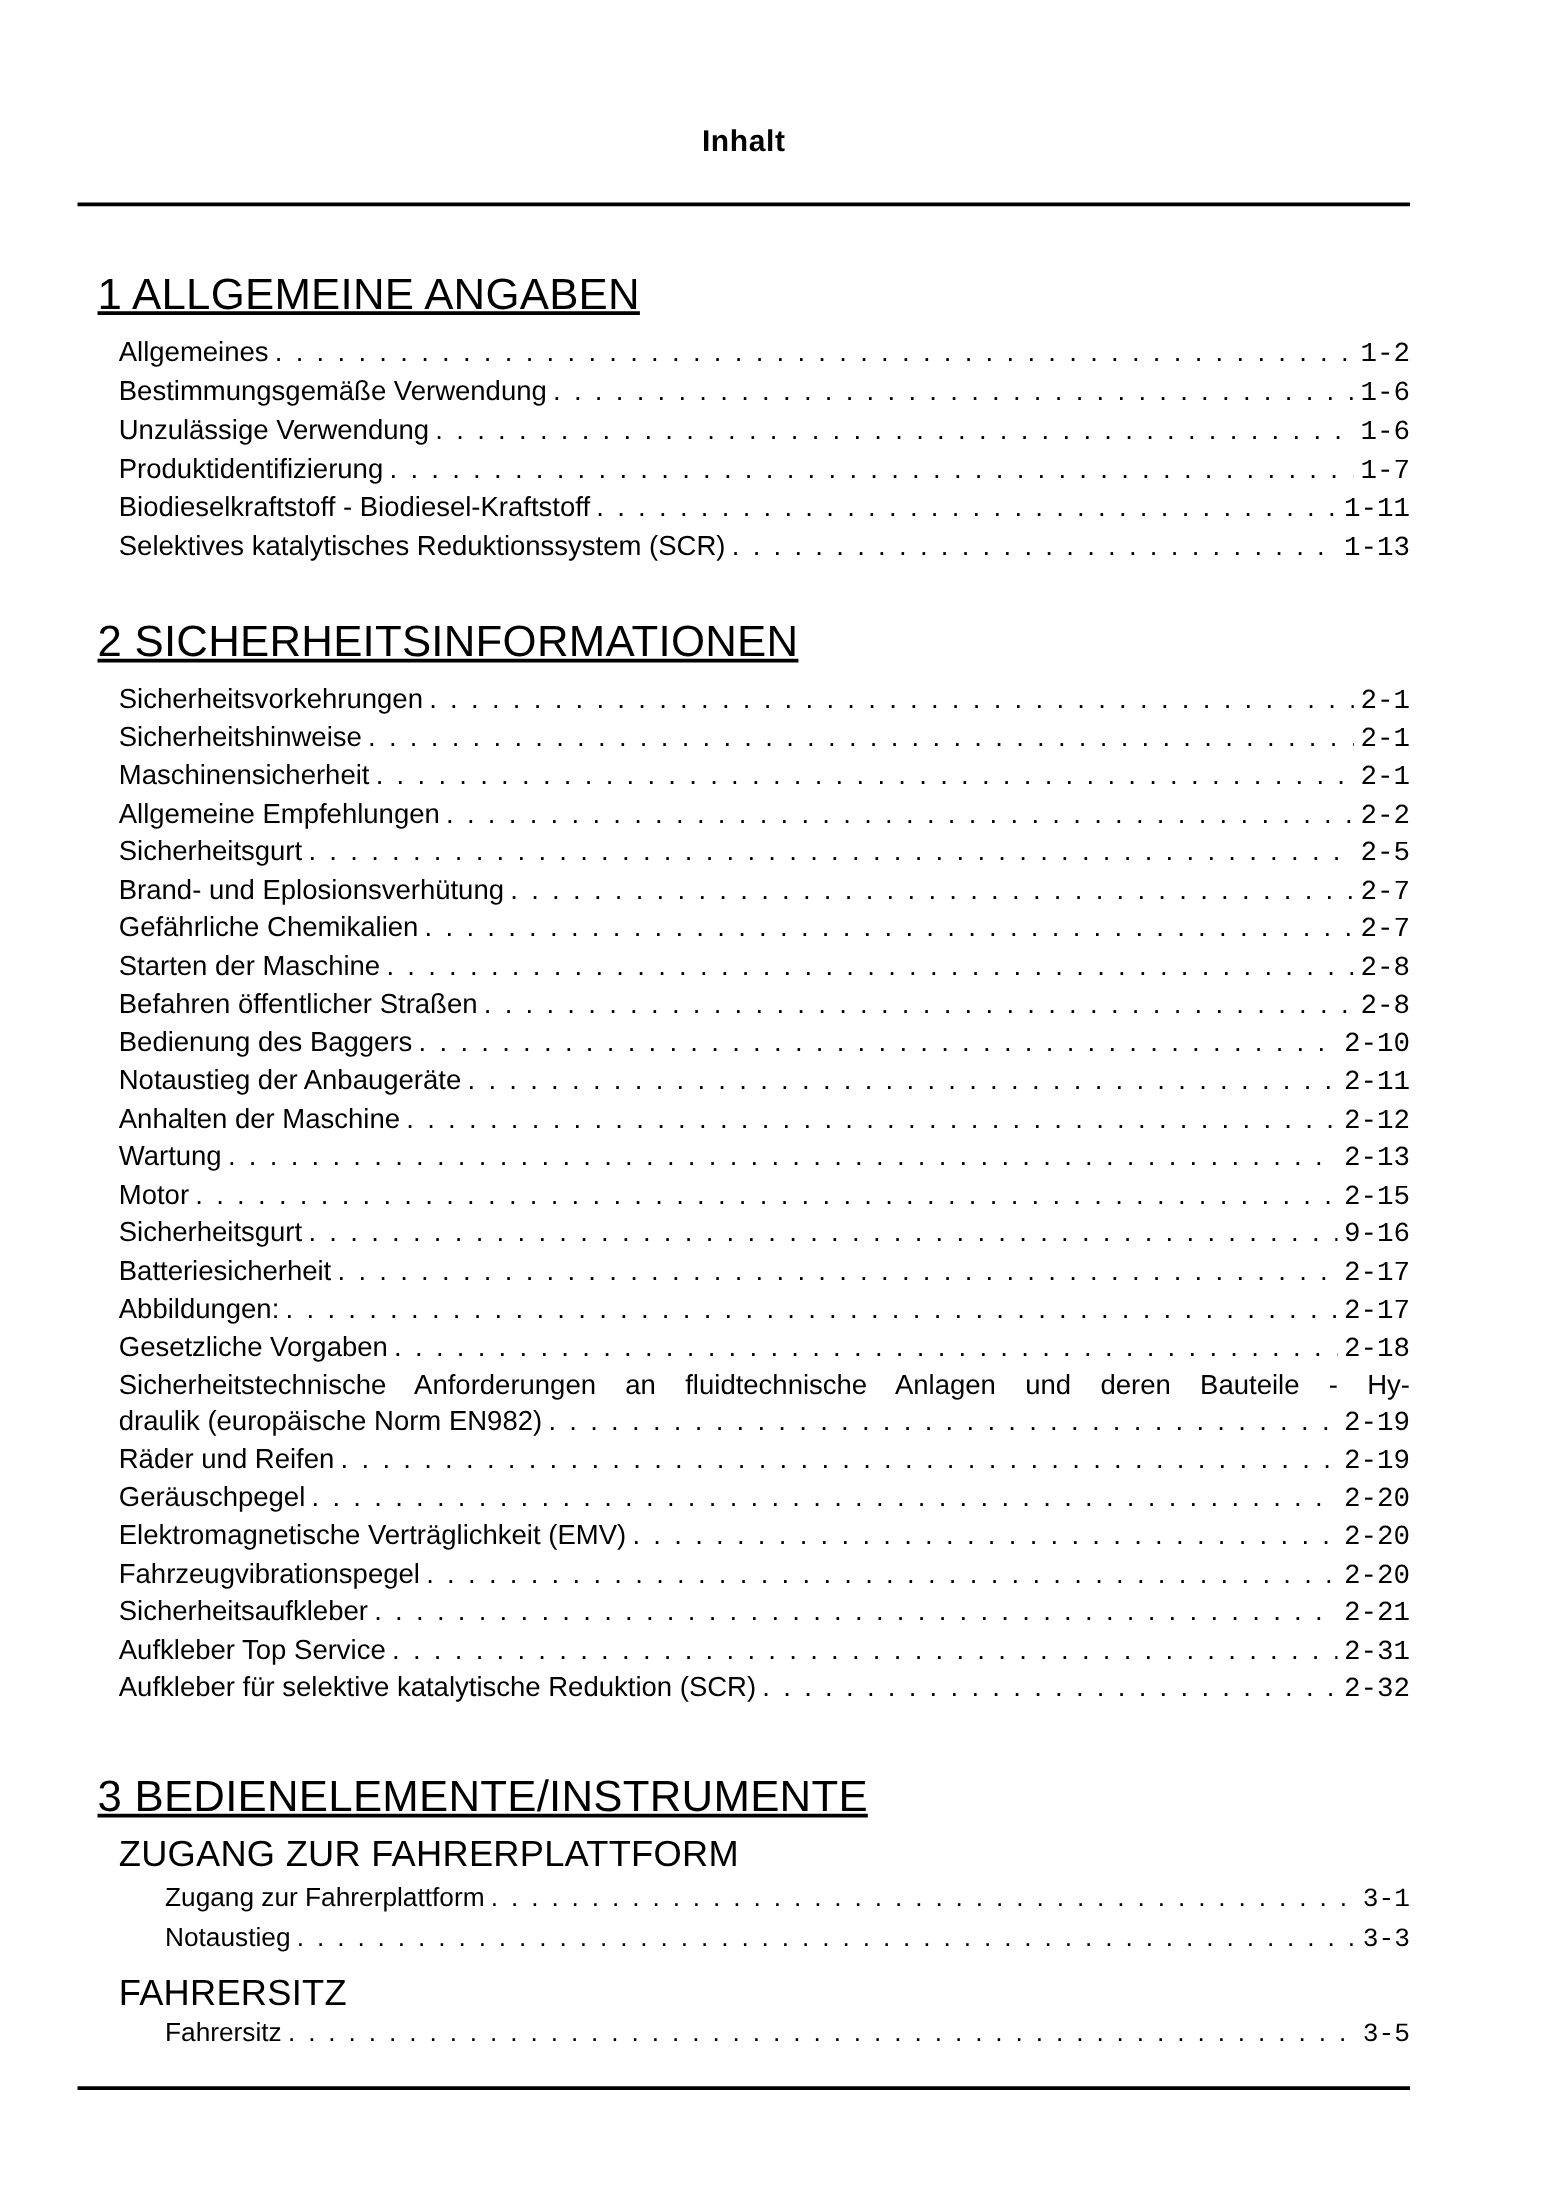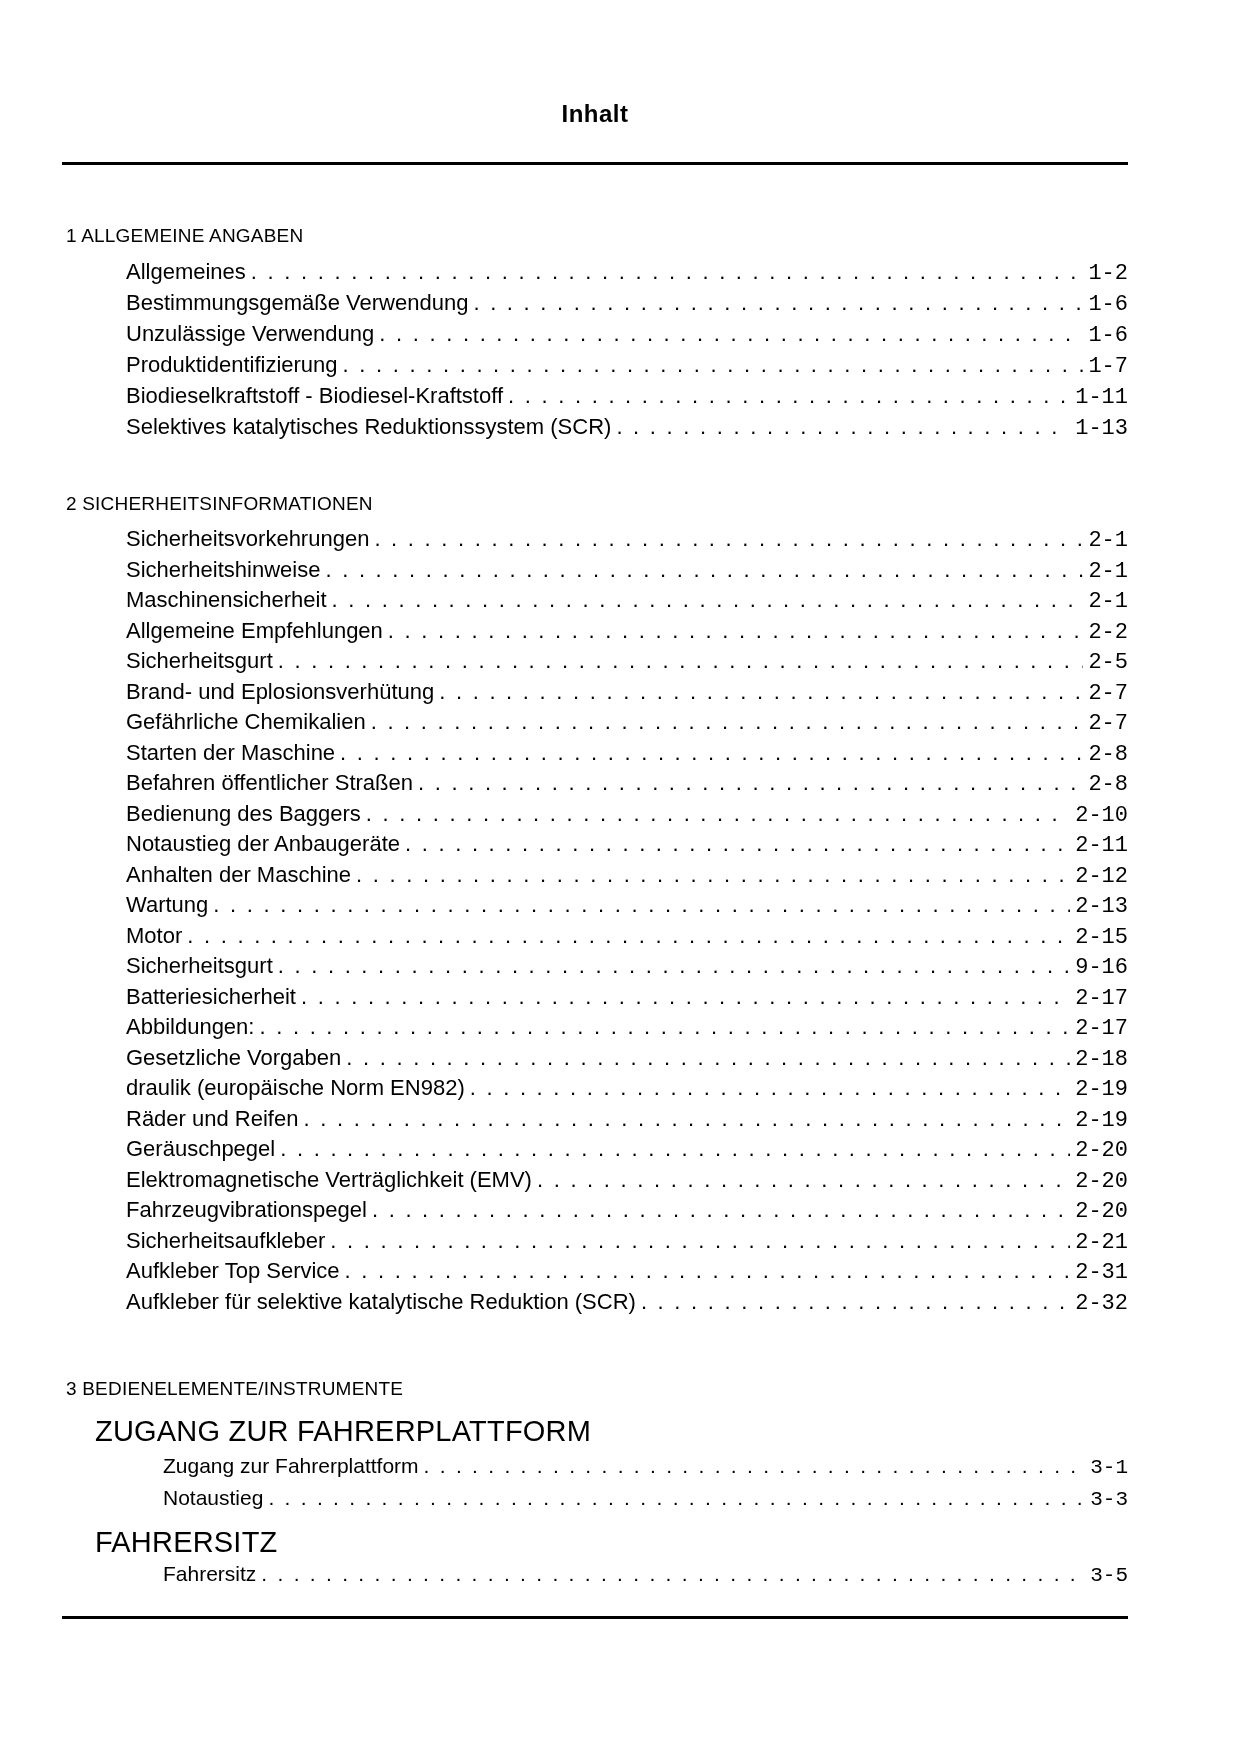--- a/index.html
+++ b/index.html
@@ -29,41 +29,42 @@
     letter-spacing: 0.5px;
   }
   .title-rule {
     border: none;
     border-top: 3px solid #000;
     margin: 30px 0 0 0;
   }
   .toc-section { margin: 0; }
   .toc-section .section-heading {
     font-weight: normal;
-    font-size: 19px;
+    font-size: 35px;
     line-height: 30px;
-    margin: 4px;
+    margin: 16px;
     letter-spacing: 0.2px;
+    text-decoration: underline;
   }
   .toc-section:nth-of-type(1) { margin-top: 56px; }
   .toc-section:nth-of-type(2) { margin-top: 46px; }
   .toc-section:nth-of-type(3) { margin-top: 56px; }
 
   .entries {
     margin-top: 6px;
     padding-left: 33px;
     font-size: 22px;
   }
   .toc-row {
     display: flex;
     align-items: baseline;
     line-height: 28.5px;
   }
   .toc-section:nth-of-type(1) .toc-row { line-height: 29px; }
-  .toc-label { white-space: nowrap; margin-left: 31px; }
+  .toc-label { white-space: nowrap; }
   .toc-dots {
     flex: 1 1 auto;
     overflow: hidden;
     white-space: nowrap;
     margin-left: 5px;
     margin-right: 5px;
     min-width: 18px;
   }
   .toc-dots::after {
     content: ". . . . . . . . . . . . . . . . . . . . . . . . . . . . . . . . . . . . . . . . . . . . . . . . . . . . . . . . . . . . . . . . . . . . . . . . . . . . . . . . . . . . . . . . . . . . . . . . . . . . . . . . . . . . . . . . . . . . . . . . . . . .";
@@ -232,20 +233,21 @@
           <div class="toc-row">
             <span class="toc-label">Abbildungen:</span>
             <span class="toc-dots"></span>
             <span class="toc-page">2-17</span>
           </div>
           <div class="toc-row">
             <span class="toc-label">Gesetzliche Vorgaben</span>
             <span class="toc-dots"></span>
             <span class="toc-page">2-18</span>
           </div>
+          <div class="toc-line1">Sicherheitstechnische Anforderungen an fluidtechnische Anlagen und deren Bauteile - Hy-</div>
           <div class="toc-row">
             <span class="toc-label">draulik (europäische Norm EN982)</span>
             <span class="toc-dots"></span>
             <span class="toc-page">2-19</span>
           </div>
           <div class="toc-row">
             <span class="toc-label">Räder und Reifen</span>
             <span class="toc-dots"></span>
             <span class="toc-page">2-19</span>
           </div>

